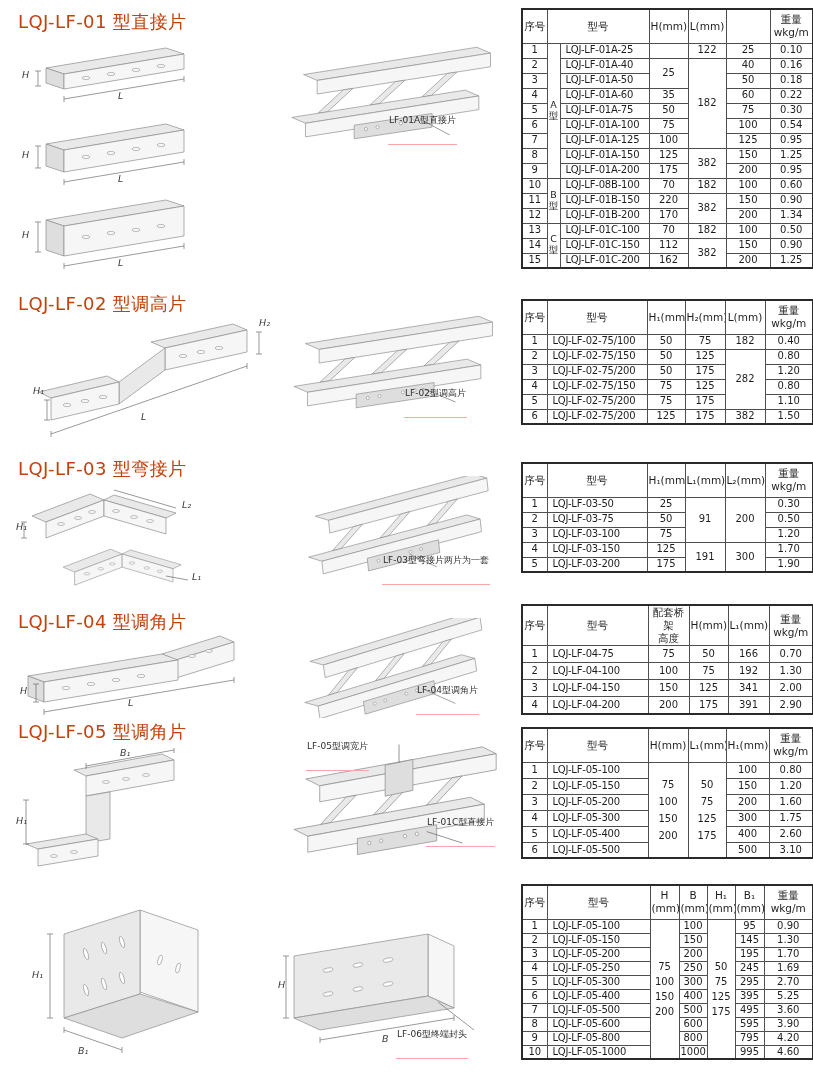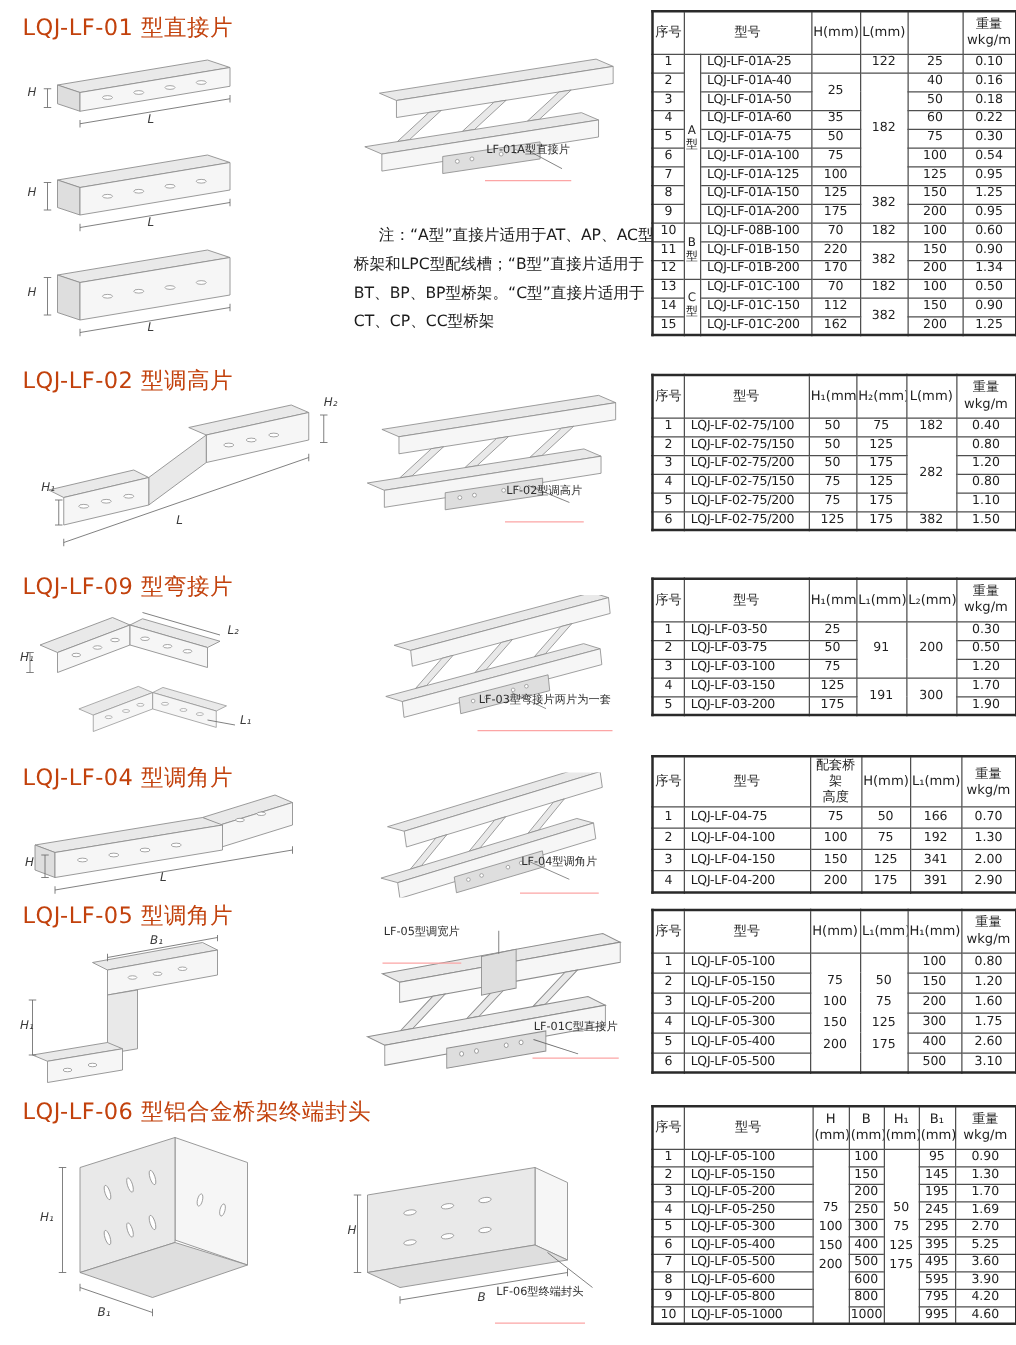--- a/index.html
+++ b/index.html
@@ -49,24 +49,23 @@
         <circle class="hole" cx="82" cy="90" r="1.6"></circle>
         <circle class="hole" cx="94" cy="88" r="1.6"></circle>
         <circle class="hole" cx="118" cy="84" r="1.6"></circle>
         <circle class="hole" cx="130" cy="82" r="1.6"></circle>
       </g>
     </defs>
   </svg>
 
   <div class="heading" style="left:18px;top:10px">LQJ-LF-01 型直接片</div>
   <div class="heading" style="left:18px;top:292px">LQJ-LF-02 型调高片</div>
-  <div class="heading" style="left:18px;top:457px">LQJ-LF-09 型弯接片</div>
+  <div class="heading" style="left:18px;top:457px">LQJ-LF-03 型弯接片</div>
   <div class="heading" style="left:18px;top:610px">LQJ-LF-04 型调角片</div>
   <div class="heading" style="left:18px;top:720px">LQJ-LF-05 型调角片</div>
-  <div class="heading" style="left:18px;top:877px">LQJ-LF-06 型铝合金桥架终端封头</div>
 
   <div class="draw" style="left:16px;top:44px;width:244px;height:240px">
     <svg viewBox="0 0 244 240" width="244" height="240">
       <polygon class="f1" points="30,24 150,4 168,10 48,30"></polygon>
       <polygon class="f3" points="30,24 48,30 48,45 30,39"></polygon>
       <polygon class="f2" points="48,30 168,10 168,25 48,45"></polygon>
       <ellipse class="hole" cx="70" cy="34" rx="4" ry="1.5"></ellipse>
         <ellipse class="hole" cx="95" cy="30" rx="4" ry="1.5"></ellipse>
       <ellipse class="hole" cx="120" cy="26" rx="4" ry="1.5"></ellipse>
         <ellipse class="hole" cx="145" cy="22" rx="4" ry="1.5"></ellipse>
@@ -96,21 +95,20 @@
     <span class="dim" style="left:102px;top:214px">L</span>
   </div>
 
   <div class="draw" style="left:286px;top:40px;width:224px;height:110px">
     <svg viewBox="0 0 230 110" width="224" height="110">
       <use href="#tray"></use>
         <path class="dl" d="M138,80 L168,96"></path>
     </svg>
   </div>
   <div class="caption" style="left:388px;top:116px">LF-01A型直接片</div>
-  <div class="note">注：“A型”直接片适用于AT、AP、AC型桥架和LPC型配线槽；“B型”直接片适用于BT、BP、BP型桥架。“C型”直接片适用于CT、CP、CC型桥架</div>
 
   <div class="draw" style="left:33px;top:316px;width:244px;height:140px">
     <svg viewBox="0 0 244 140" width="244" height="140">
       <polygon class="f1" points="118,26 200,8 214,14 132,32"></polygon>
       <polygon class="f2" points="132,32 214,14 214,36 132,54"></polygon>
       <polygon class="f1" points="86,66 132,32 132,54 86,88"></polygon>
       <polygon class="f1" points="6,76 74,60 86,66 18,82"></polygon>
       <polygon class="f2" points="18,82 86,66 86,88 18,104"></polygon>
       <ellipse class="hole" cx="34" cy="89" rx="4" ry="1.5"></ellipse>
         <ellipse class="hole" cx="52" cy="85" rx="4" ry="1.5"></ellipse>

